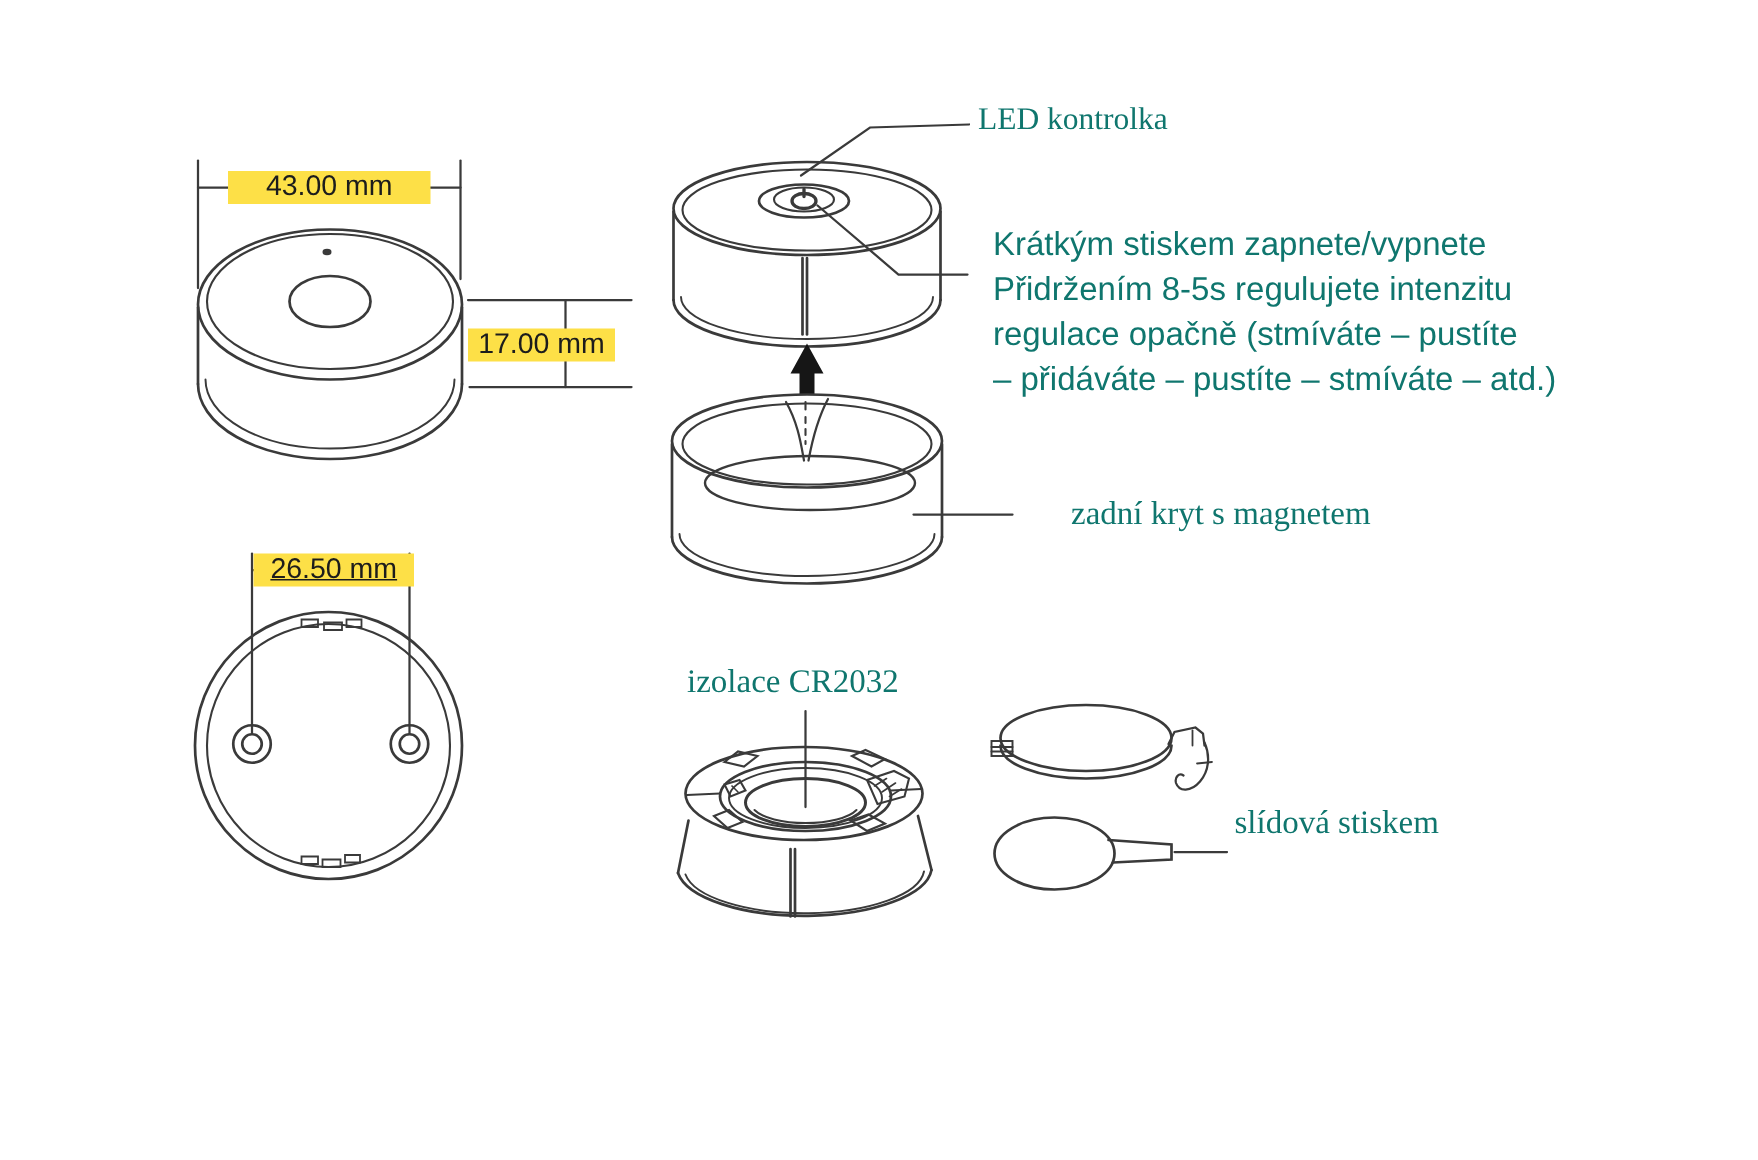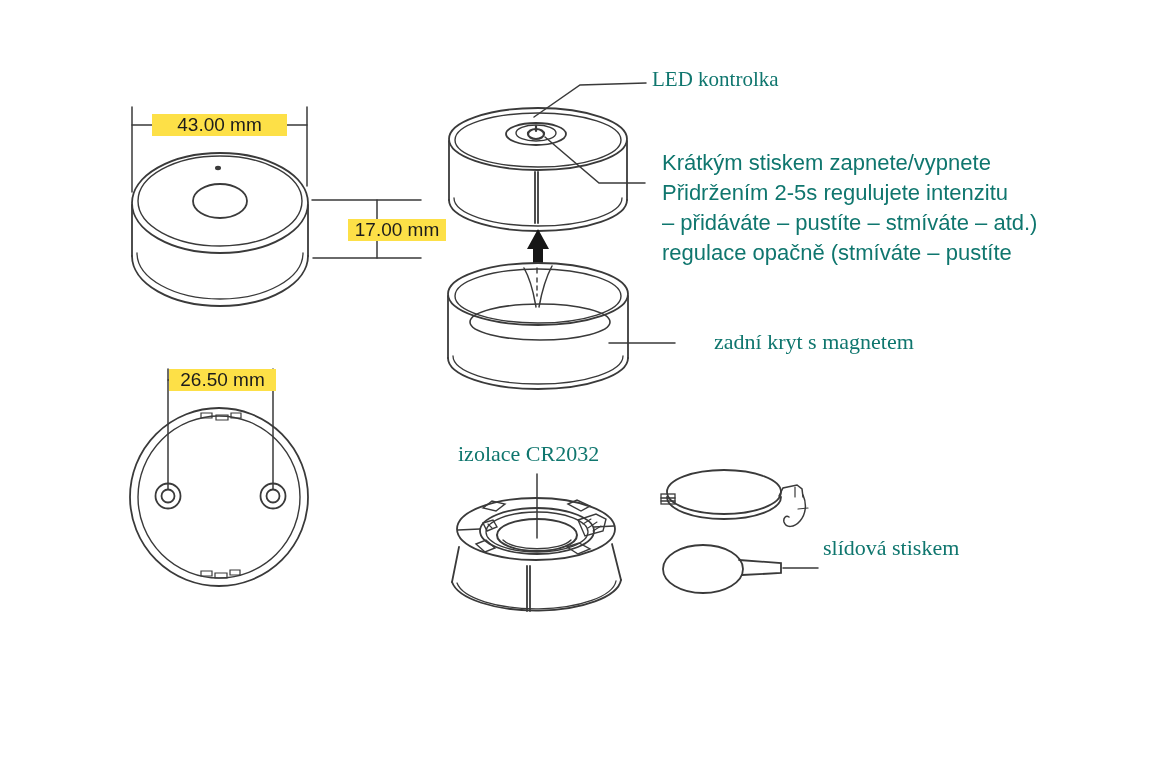--- a/index.html
+++ b/index.html
@@ -187,30 +187,30 @@
       <line x1="609" y1="343" x2="675" y2="343"></line>
       <line x1="537" y1="474" x2="537" y2="538"></line>
       <line x1="783" y1="568" x2="818" y2="568"></line>
     </g>
   </svg>
 
   <div class="label small" style="left:652px; top:67px;">LED kontrolka</div>
 
   <div class="instructions">
     <div>Krátkým stiskem zapnete/vypnete</div>
-    <div>Přidržením 2-5s regulujete intenzitu</div>
+    <div>Přidržením 8-5s regulujete intenzitu</div>
+    <div>regulace opačně (stmíváte – pustíte</div>
     <div>– přidáváte – pustíte – stmíváte – atd.)</div>
-    <div>regulace opačně (stmíváte – pustíte</div>
   </div>
 
   <div class="label" style="left:714px; top:329px;">zadní kryt s magnetem</div>
 
   <div class="label" style="left:458px; top:441px;">izolace CR2032</div>
 
   <div class="label" style="left:823px; top:535px;">slídová stiskem</div>
 
   <div class="dim" style="left:152px; top:114px; width:135px;">43.00 mm</div>
 
-  <div class="dim" style="left:348px; top:219px; width:98px;">17.00 mm</div>
-
-  <div class="dim" style="left:169px; top:369px; width:107px;">26.50 mm</div>
+  <div class="dim" style="left:312px; top:219px; width:98px;">17.00 mm</div>
+
+  <div class="dim" style="left:169px; top:369px; width:107px;text-decoration:underline;">26.50 mm</div>
 
 </div>
 
 </body></html>

